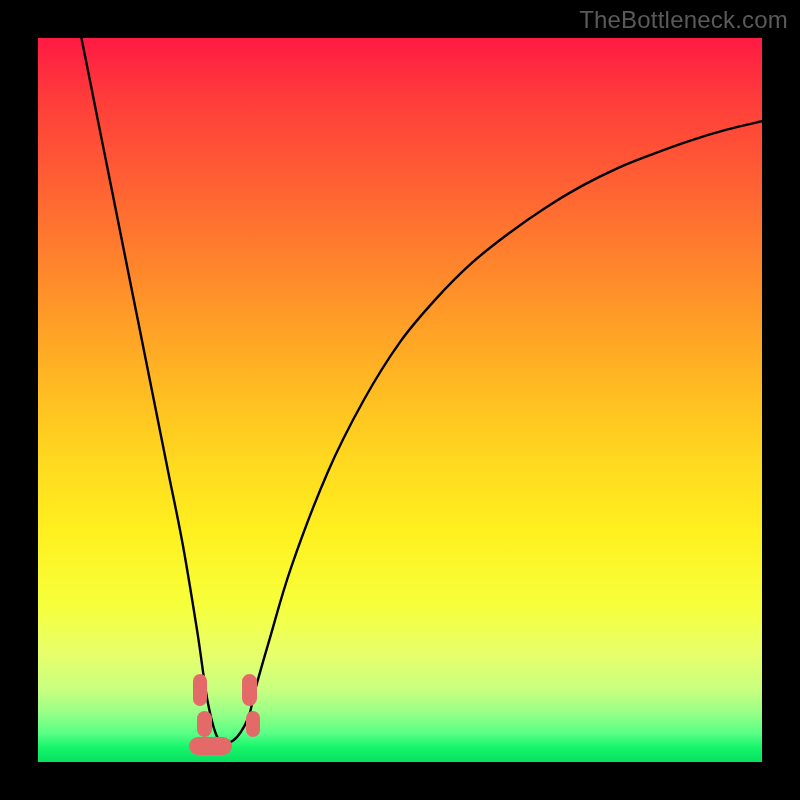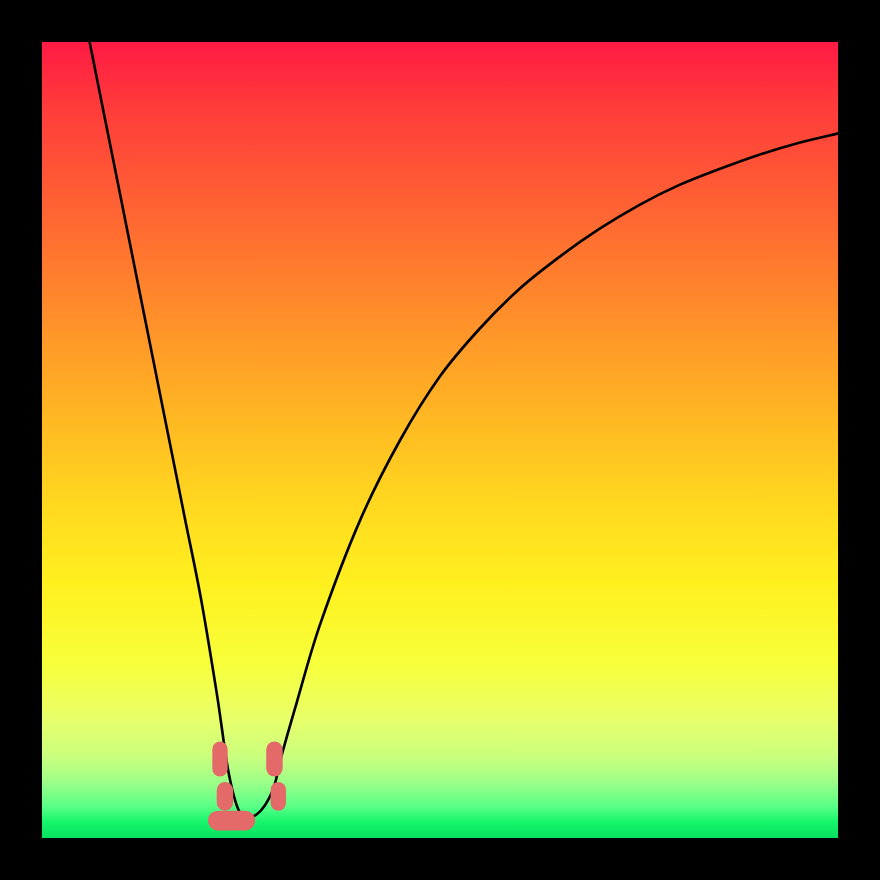--- a/index.html
+++ b/index.html
@@ -65,20 +65,21 @@
   .marker {
     position: absolute;
     background: #e46a6a;
     border-radius: 9px;
   }
 </style>
 </head>
 <body>
 
 <div class="frame">
+  <div class="watermark">TheBottleneck.com</div>
   <div class="plot-area">
     <div class="gradient"></div>
     <svg class="curve" viewBox="0 0 724 724" preserveAspectRatio="none">
       <path id="curve-path" fill="none" stroke="#000" stroke-width="2.4" stroke-linecap="round" stroke-linejoin="round" d="M 43.44 0.00 C 45.85 12.07, 53.09 48.27, 57.92 72.40 C 62.75 96.53, 67.57 120.67, 72.40 144.80 C 77.23 168.93, 82.05 193.07, 86.88 217.20 C 91.71 241.33, 96.53 265.47, 101.36 289.60 C 106.19 313.73, 111.01 337.87, 115.84 362.00 C 120.67 386.13, 125.49 410.27, 130.32 434.40 C 135.15 458.53, 139.97 480.25, 144.80 506.80 C 149.63 533.35, 155.06 567.13, 159.28 593.68 C 163.50 620.23, 166.52 647.98, 170.14 666.08 C 173.76 684.18, 176.78 696.25, 181.00 702.28 C 185.22 708.31, 190.65 705.90, 195.48 702.28 C 200.31 698.66, 206.34 689.01, 209.96 680.56 C 213.58 672.11, 213.58 664.87, 217.20 651.60 C 220.82 638.33, 225.65 621.43, 231.68 600.92 C 237.71 580.41, 243.75 556.27, 253.40 528.52 C 263.05 500.77, 277.53 462.15, 289.60 434.40 C 301.67 406.65, 313.73 383.72, 325.80 362.00 C 337.87 340.28, 349.93 320.97, 362.00 304.08 C 374.07 287.19, 386.13 273.91, 398.20 260.64 C 410.27 247.37, 422.33 235.30, 434.40 224.44 C 446.47 213.58, 458.53 204.53, 470.60 195.48 C 482.67 186.43, 494.73 177.98, 506.80 170.14 C 518.87 162.30, 530.93 155.06, 543.00 148.42 C 555.07 141.78, 567.13 135.75, 579.20 130.32 C 591.27 124.89, 603.33 120.43, 615.40 115.84 C 627.47 111.25, 639.53 106.79, 651.60 102.81 C 663.67 98.83, 675.73 95.21, 687.80 91.95 C 699.87 88.69, 717.97 84.71, 724.00 83.26"></path>
     </svg>
     <div id="markers-layer">
         <div class="marker" style="left: 154.9px; top: 635.7px; width: 14.5px; height: 31.9px;"></div>
         <div class="marker" style="left: 159.3px; top: 673.3px; width: 14.5px; height: 26.1px;"></div>
         <div class="marker" style="left: 204.2px; top: 635.7px; width: 14.5px; height: 31.9px;"></div>
         <div class="marker" style="left: 207.8px; top: 673.3px; width: 14.5px; height: 26.1px;"></div>

